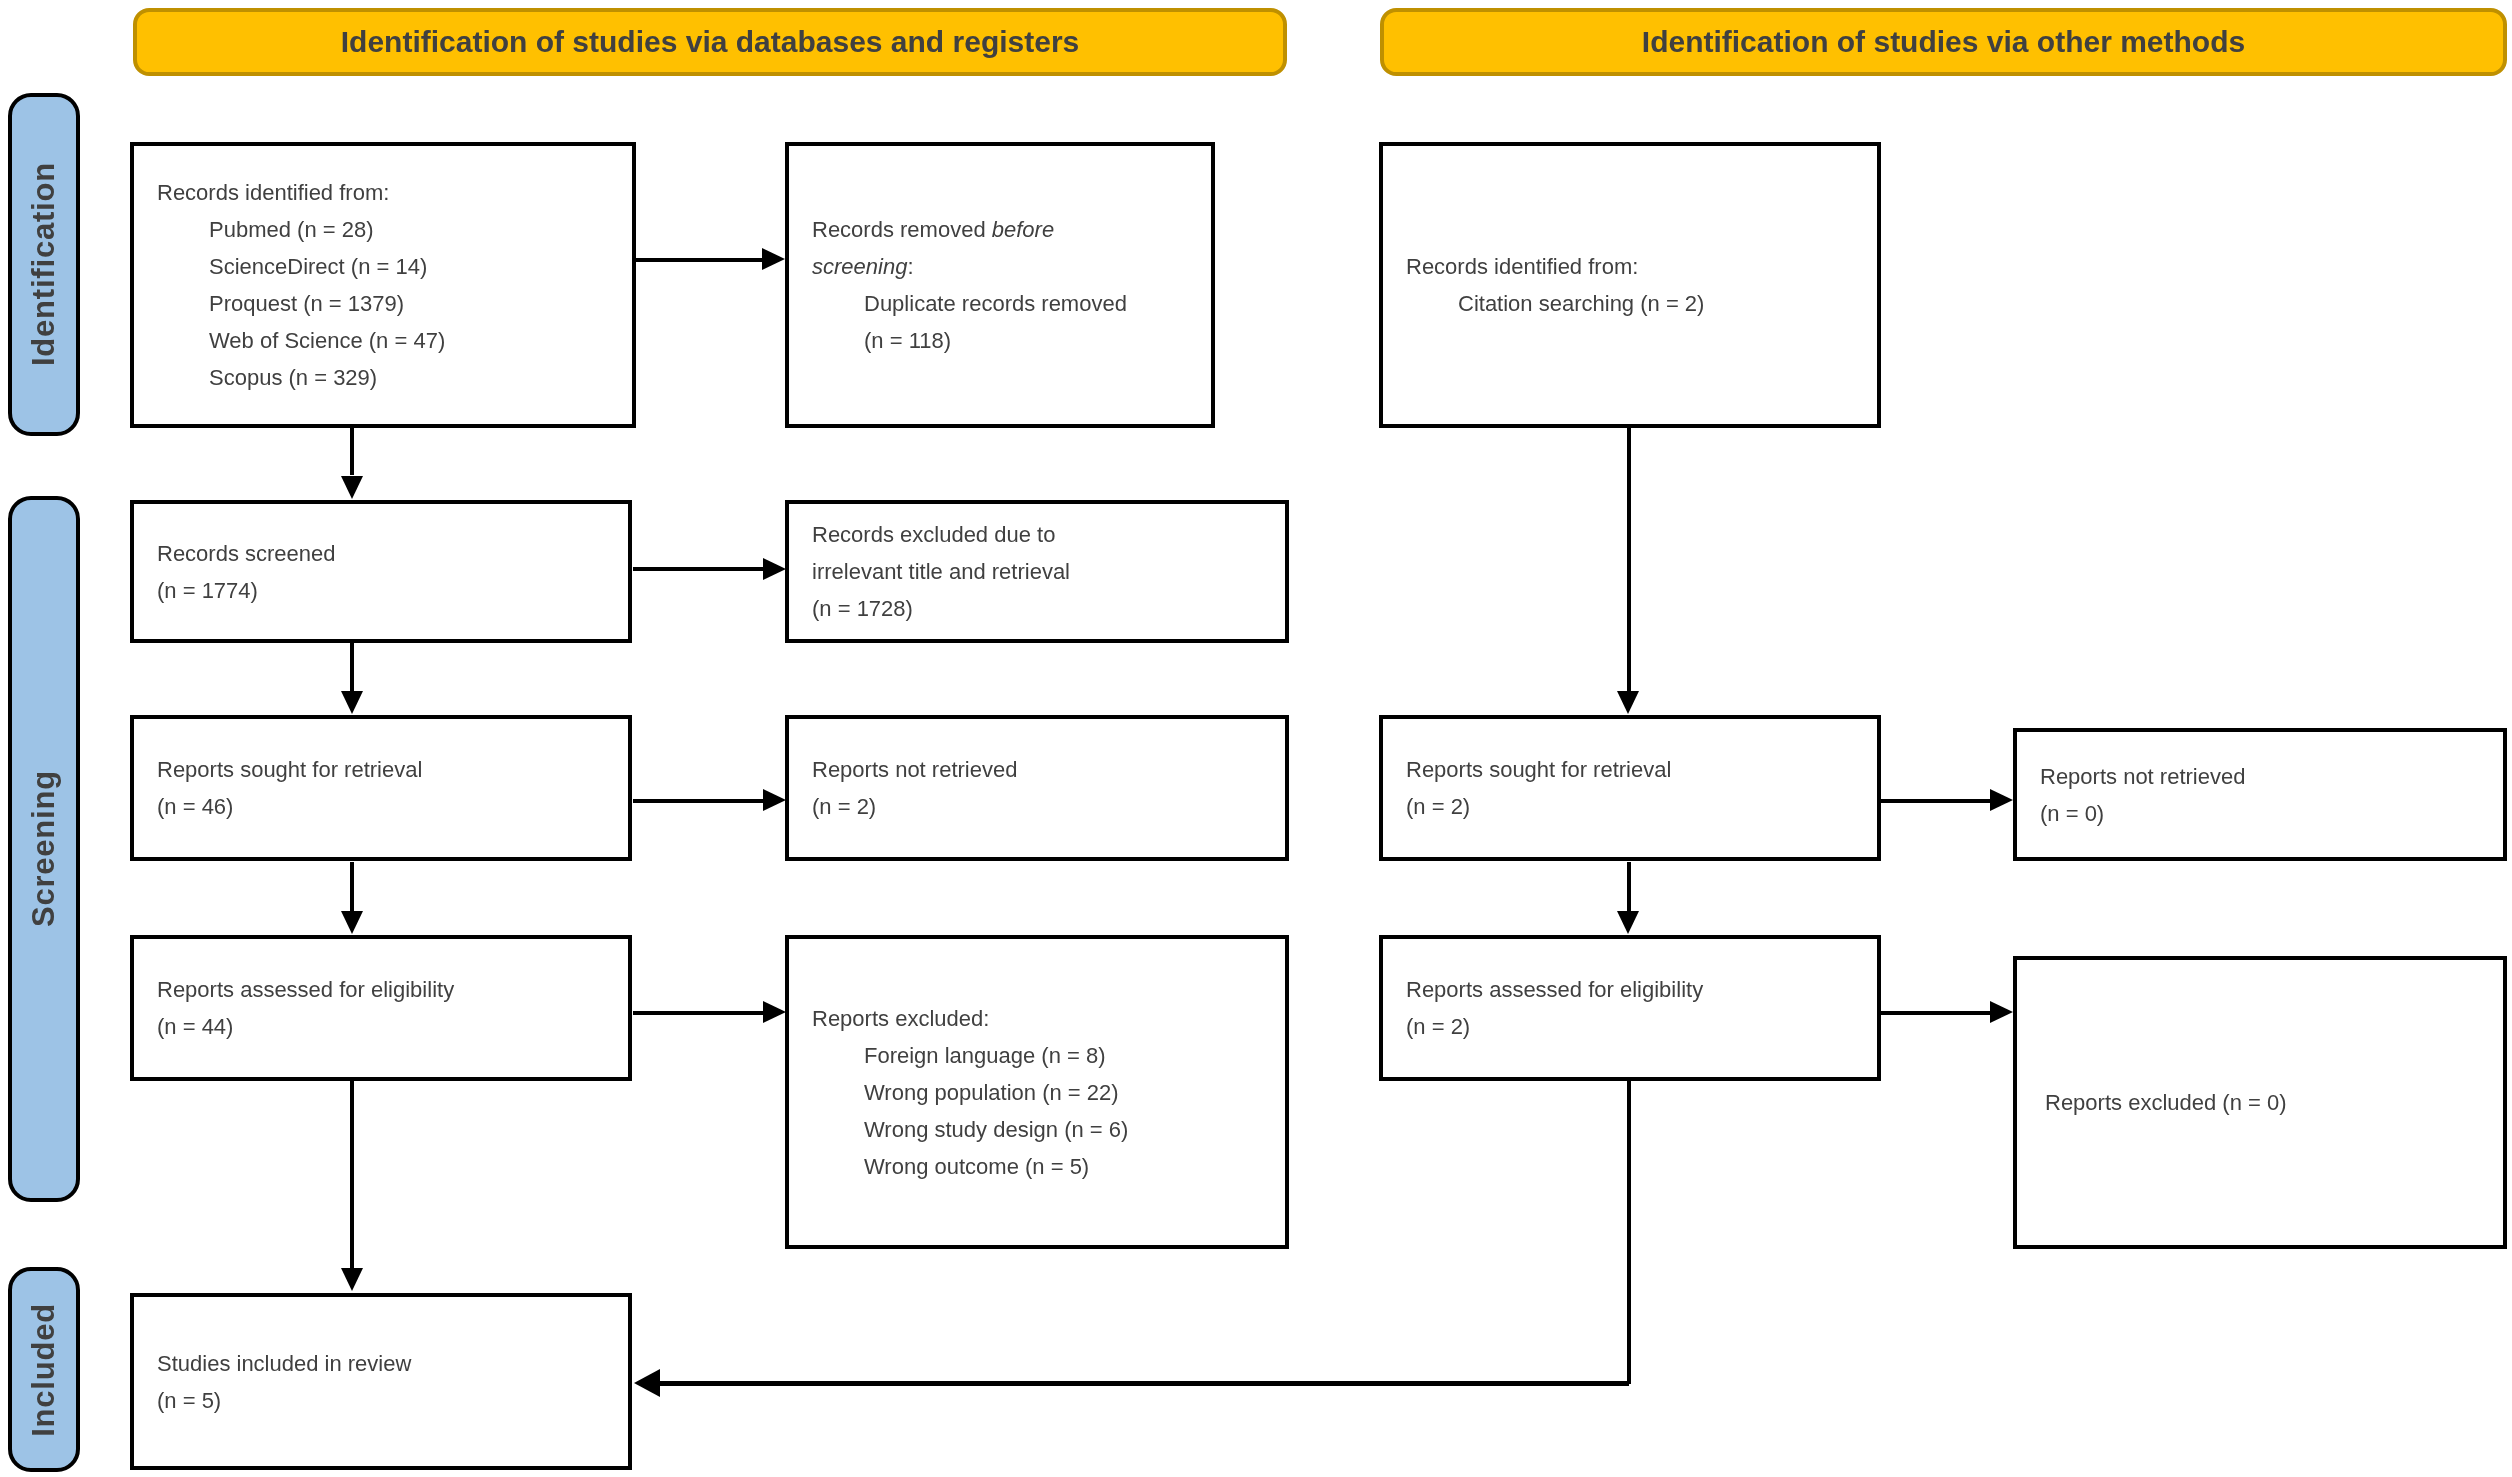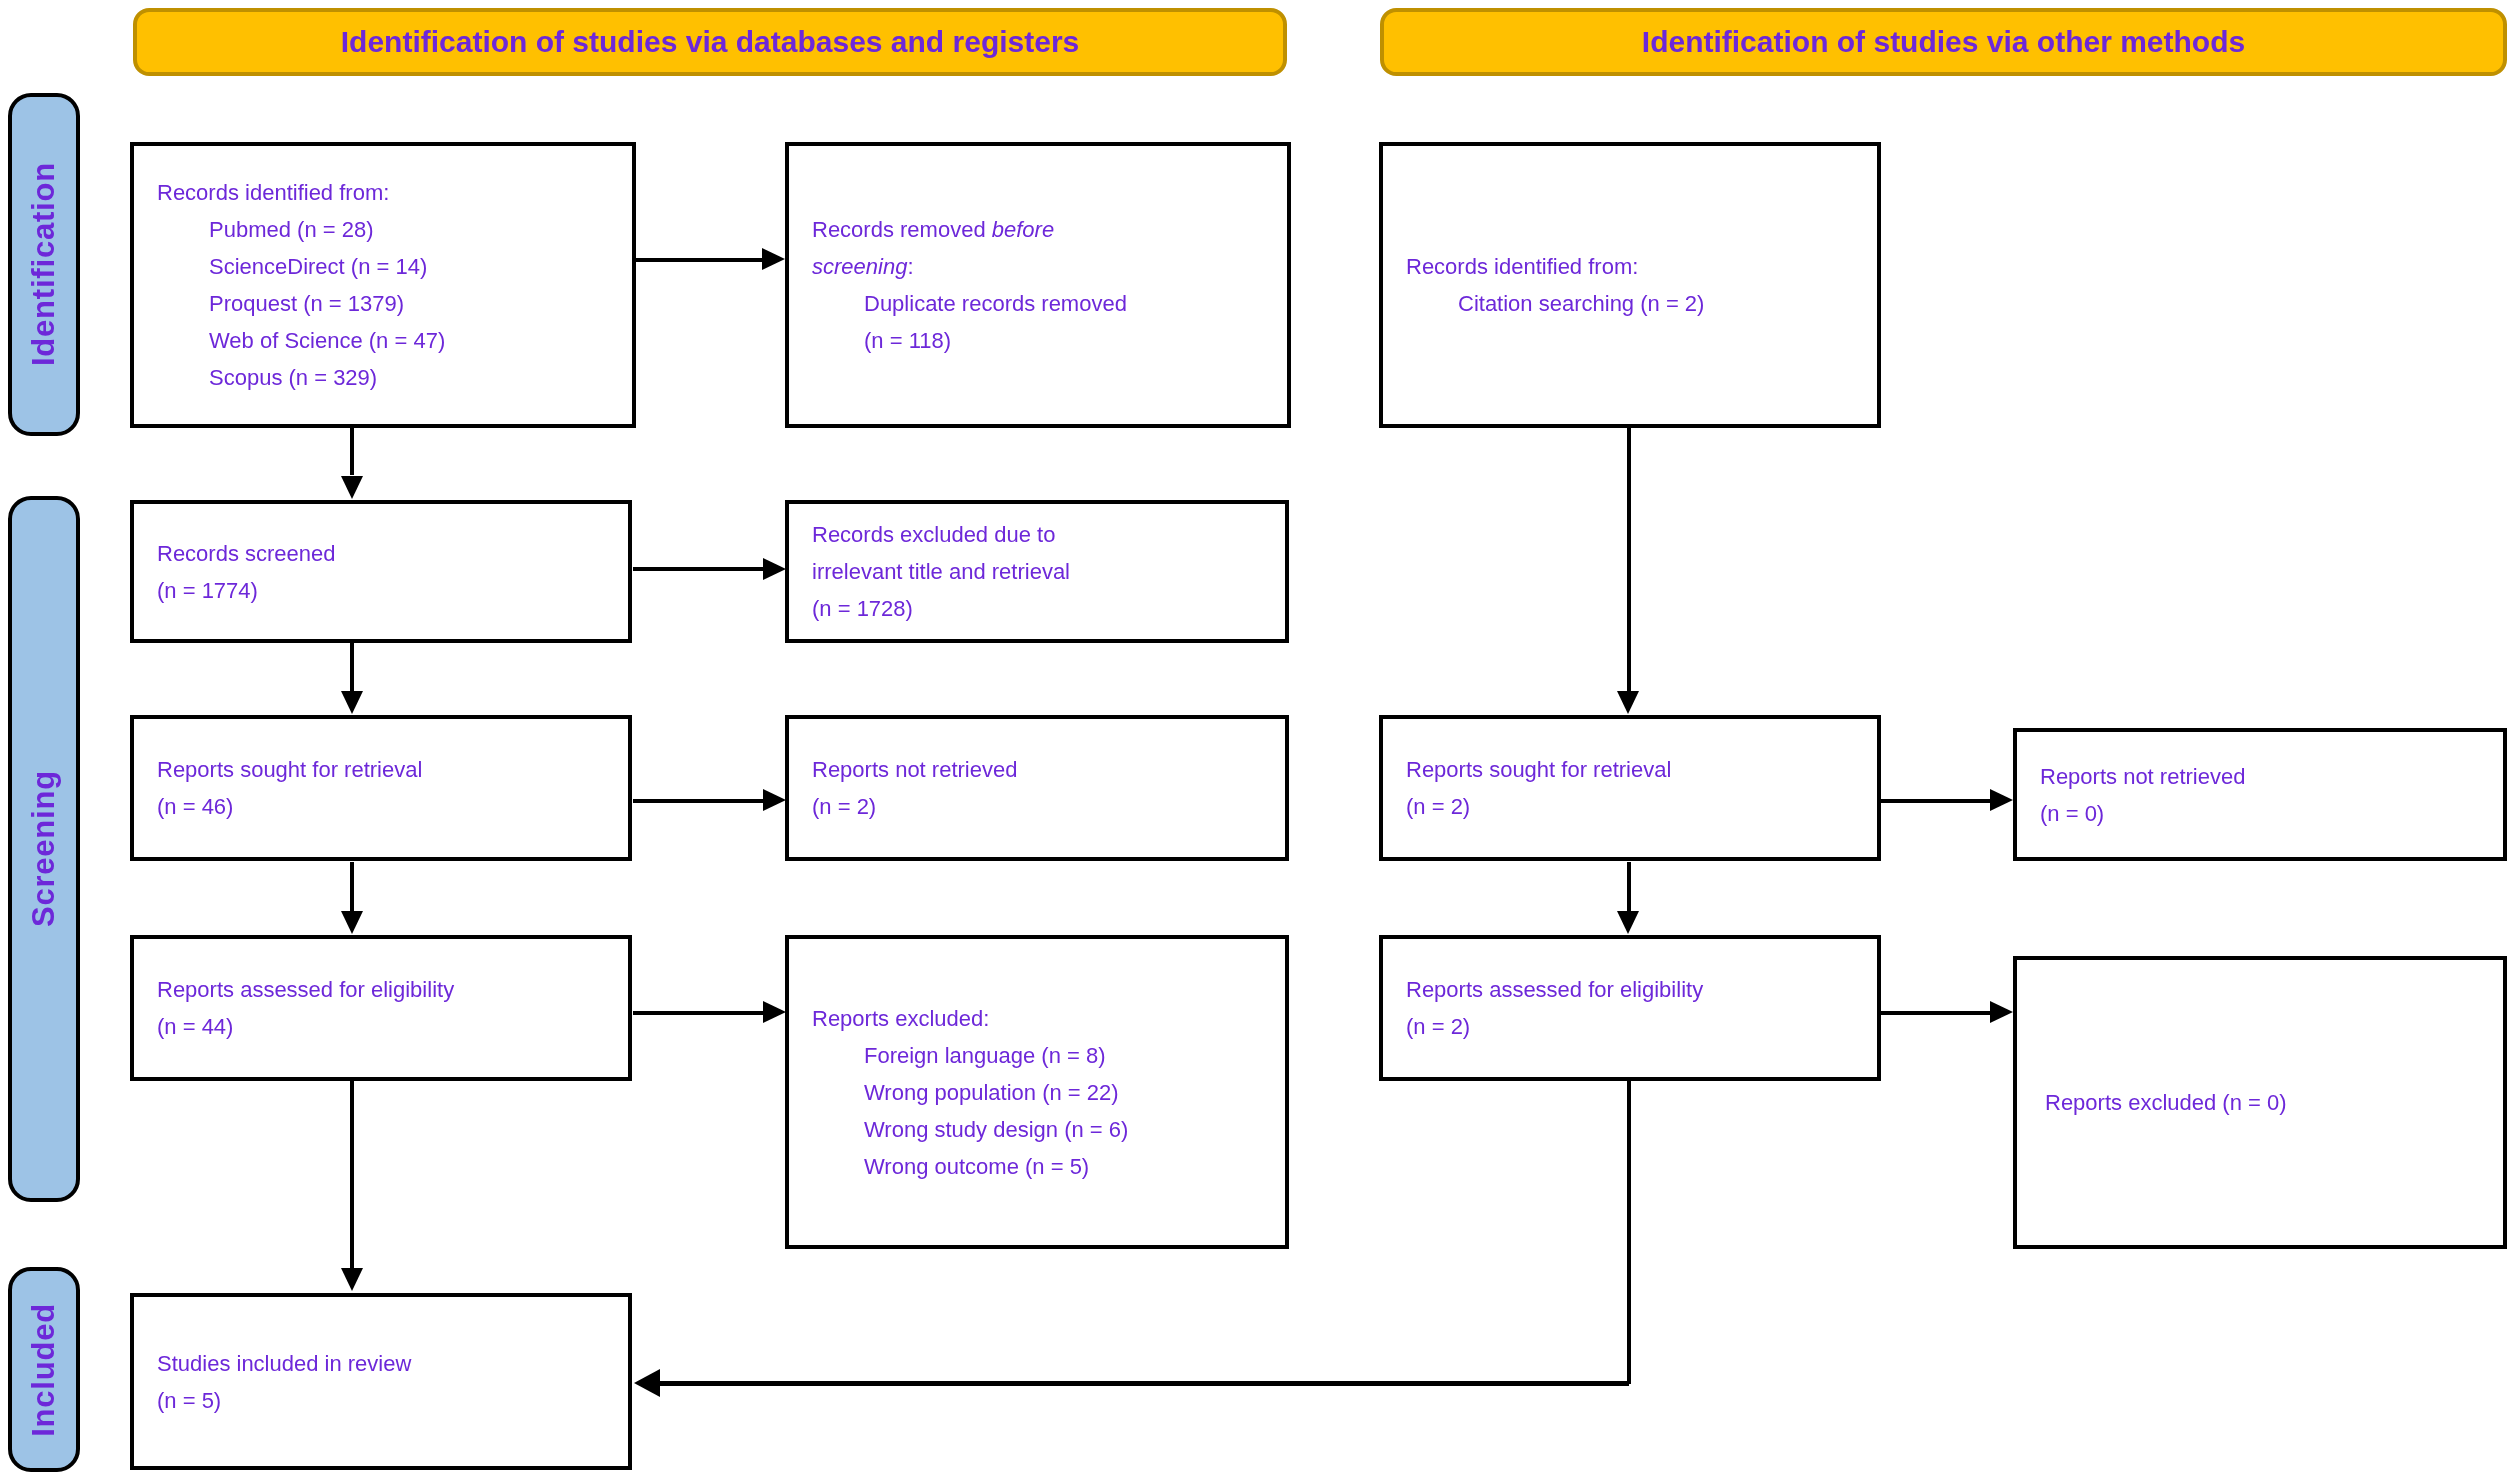--- a/index.html
+++ b/index.html
@@ -1,18 +1,18 @@
 <!DOCTYPE html>
 <html style="font-size:13px"><head>
 <meta charset="utf-8">
 <style>
   html,body { margin:0; padding:0; background:#ffffff; }
   #canvas {
     position:relative; width:2512px; height:1477px; background:#ffffff;
-    font-family:"Liberation Sans", sans-serif; color:#6d28d9;
+    font-family:"Liberation Sans", sans-serif; color:#404040;
   }
   .banner {
     position:absolute; background:#FFC000; border:4.1px solid #BF9000; border-radius:16.3px;
     display:flex; align-items:center; justify-content:center;
     font-weight:bold; font-size:30px; box-sizing:border-box; text-align:center;
   }
   .stage {
     position:absolute; background:#9DC3E6; border:4.9px solid #000; border-radius:23px;
     display:flex; align-items:center; justify-content:center; box-sizing:border-box;
   }
@@ -60,21 +60,21 @@
 
   <div class="box" style="left:130px; top:142px; width:506px; height:286px;">
     <div class="line">Records identified from:</div>
     <div class="line indent">Pubmed (n = 28)</div>
     <div class="line indent">ScienceDirect (n = 14)</div>
     <div class="line indent">Proquest (n = 1379)</div>
     <div class="line indent">Web of Science (n = 47)</div>
     <div class="line indent">Scopus (n = 329)</div>
   </div>
 
-  <div class="box" style="left:785px; top:142px; width:506px; height:286px;">
+  <div class="box" style="left:785px; top:142px; width:430px; height:286px;">
     <div class="line"><span>Records removed </span><span class="it">before</span></div>
     <div class="line"><span class="it">screening</span><span>:</span></div>
     <div class="line indent">Duplicate records removed</div>
     <div class="line indent">(n = 118)</div>
   </div>
 
   <div class="box" style="left:1379px; top:142px; width:502px; height:286px;">
     <div class="line">Records identified from:</div>
     <div class="line indent">Citation searching (n = 2)</div>
   </div>

